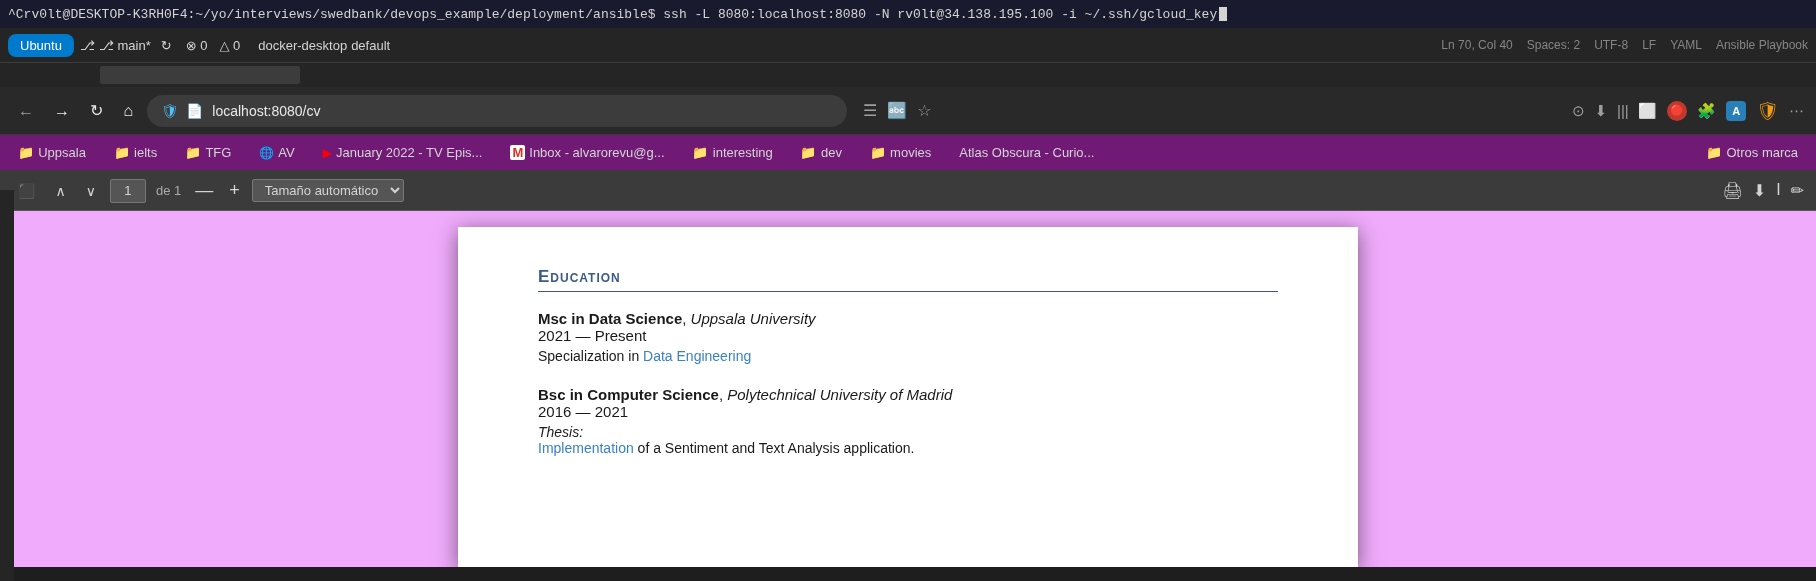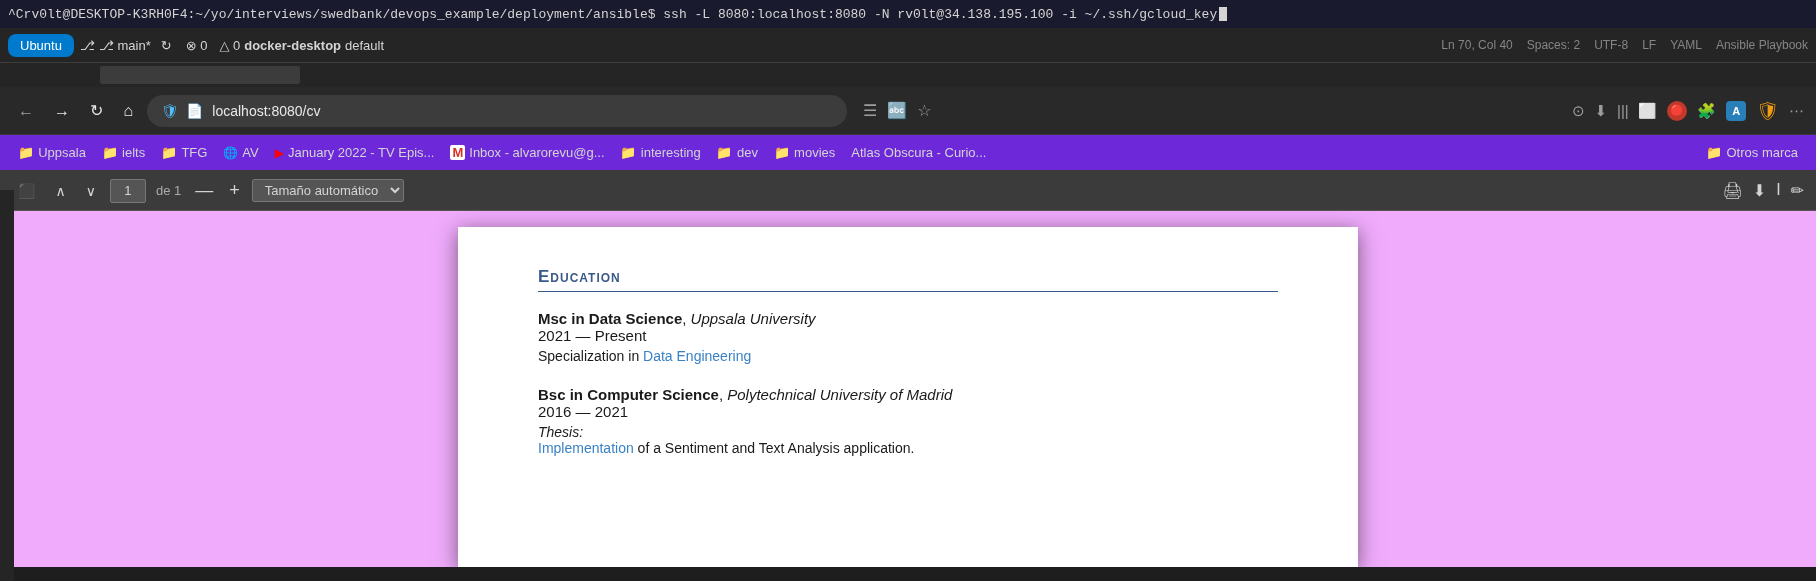--- a/index.html
+++ b/index.html
@@ -144,26 +144,26 @@
       font-size: 11px;
       font-weight: bold;
     }
     .ext-icon-shield {
       color: #f39c12;
       font-size: 18px;
     }
 
     
     .bookmarks-bar {
-      background: #6d28d9;
+      background: #701a75;
       height: 36px;
       display: flex;
       align-items: center;
       padding: 0 10px;
-      gap: 0;
+      gap: 12px;
       border-bottom: 1px solid #3a3a3a;
       overflow: hidden;
     }
     .bookmark-item {
       color: #d4d4d4;
       font-size: 13px;
       padding: 3px 8px;
       border-radius: 4px;
       cursor: pointer;
       white-space: nowrap;
@@ -299,21 +299,21 @@
 </div>
 
 <div class="vscode-tabs">
   <div class="tab-ubuntu">Ubuntu</div>
   <div class="tab-git">
     <span>⎇</span>
     <span>⎇ main*</span>
     <span style="margin-left:6px;">↻</span>
     <span style="margin-left:10px;">⊗ 0</span>
     <span style="margin-left:8px;">△ 0</span>
-    <span style="margin-left:0;font-weight:bold;">docker-desktop</span>
+    <span style="margin-left:14px;">docker-desktop</span>
     <span style="margin-left:0;">default</span>
   </div>
   <div class="vscode-status">
     <span>Ln 70, Col 40</span>
     <span>Spaces: 2</span>
     <span>UTF-8</span>
     <span>LF</span>
     <span>YAML</span>
     <span>Ansible Playbook</span>
   </div>

